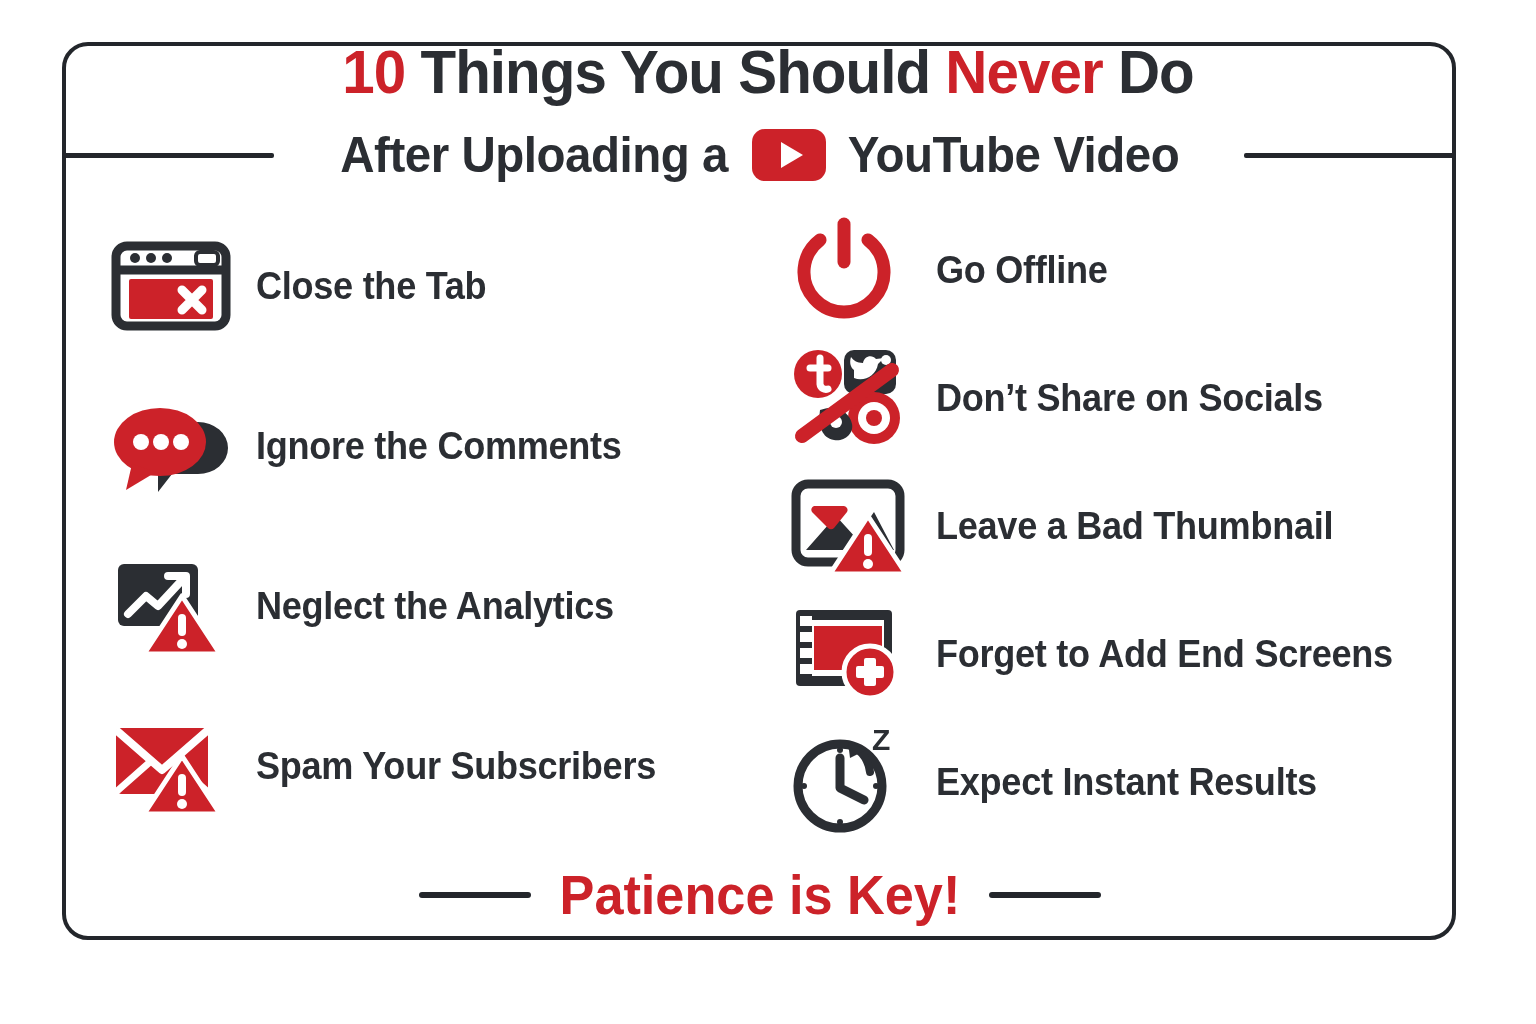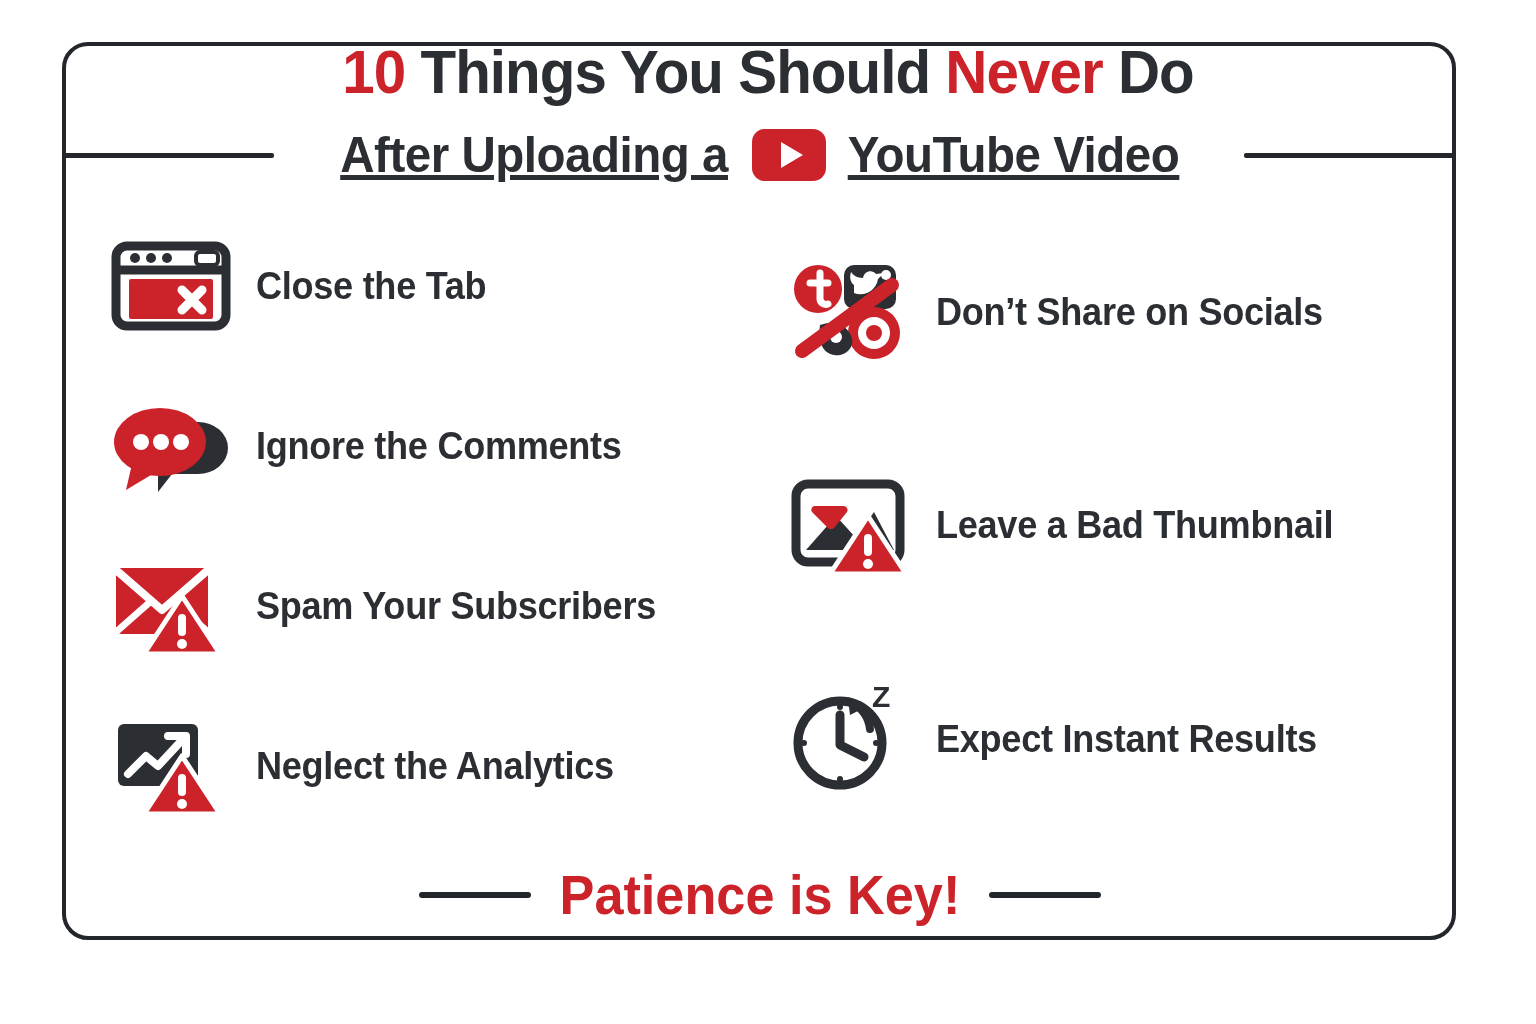--- a/index.html
+++ b/index.html
@@ -40,21 +40,21 @@
     display:flex;align-items:center;
   }
   .rule{height:5px;background:#23262b;flex:0 0 auto;border-radius:2px;}
   .rule-l{width:212px;margin-right:4px;}
   .rule-r{width:212px;margin-left:4px;}
   .subtitle{
     flex:1 1 auto;display:flex;align-items:center;justify-content:center;
     gap:13px;
     font-family:"Liberation Sans Narrow","Liberation Sans",sans-serif;
     font-weight:bold;font-size:50px;color:#2b2e33;
-    white-space:nowrap;letter-spacing:-.5px;text-decoration:underline;
+    white-space:nowrap;letter-spacing:-.5px;
   }
   .subtitle .txt{transform:scaleX(.95);}
 
   .yt-badge{
     width:74px;height:52px;border-radius:13px;background:#cc2229;
     display:flex;align-items:center;justify-content:center;flex:0 0 auto;
   }
   .yt-badge .tri{
     width:0;height:0;border-left:22px solid #fff;
     border-top:13px solid transparent;border-bottom:13px solid transparent;
@@ -145,49 +145,58 @@
             <circle cx="51" cy="50" r="8" fill="#fff"></circle>
             <circle cx="71" cy="50" r="8" fill="#fff"></circle>
           </svg>
         </div>
         <div class="lbl">Ignore the Comments</div>
       </div>
 
       <div class="row">
         <div class="ic">
           <svg viewBox="0 0 124 108" width="124" height="108">
+            <rect x="8" y="12" width="80" height="62" rx="6" fill="#2b2e33"></rect>
+            <path d="M18 62 L36 44 L48 54 L74 26" fill="none" stroke="#fff" stroke-width="8" stroke-linecap="round" stroke-linejoin="round"></path>
+            <path d="M58 24 H76 V42" fill="none" stroke="#fff" stroke-width="8" stroke-linecap="round" stroke-linejoin="round"></path>
+            <path d="M72 44 L110 102 L34 102 Z" fill="#cc2229" stroke="#fff" stroke-width="5" stroke-linejoin="round"></path>
+            <rect x="68" y="62" width="8" height="22" rx="4" fill="#fff"></rect>
+            <circle cx="72" cy="92" r="5" fill="#fff"></circle>
+          </svg>
+        </div>
+        <div class="lbl">Neglect the Analytics</div>
+      </div>
+
+      <div class="row">
+        <div class="ic">
+          <svg viewBox="0 0 124 108" width="124" height="108">
             <rect x="6" y="16" width="92" height="66" rx="5" fill="#cc2229"></rect>
             <path d="M6 18 L52 58 L98 18" fill="none" stroke="#fff" stroke-width="8" stroke-linejoin="round"></path>
             <path d="M6 80 L40 50 M98 80 L64 50" stroke="#fff" stroke-width="7"></path>
             <path d="M72 44 L110 102 L34 102 Z" fill="#cc2229" stroke="#fff" stroke-width="5" stroke-linejoin="round"></path>
             <rect x="68" y="62" width="8" height="22" rx="4" fill="#fff"></rect>
             <circle cx="72" cy="92" r="5" fill="#fff"></circle>
           </svg>
         </div>
         <div class="lbl">Spam Your Subscribers</div>
       </div>
 
-      <div class="row">
-        <div class="ic">
-          <svg viewBox="0 0 124 108" width="124" height="108">
-            <rect x="8" y="12" width="80" height="62" rx="6" fill="#2b2e33"></rect>
-            <path d="M18 62 L36 44 L48 54 L74 26" fill="none" stroke="#fff" stroke-width="8" stroke-linecap="round" stroke-linejoin="round"></path>
-            <path d="M58 24 H76 V42" fill="none" stroke="#fff" stroke-width="8" stroke-linecap="round" stroke-linejoin="round"></path>
-            <path d="M72 44 L110 102 L34 102 Z" fill="#cc2229" stroke="#fff" stroke-width="5" stroke-linejoin="round"></path>
-            <rect x="68" y="62" width="8" height="22" rx="4" fill="#fff"></rect>
-            <circle cx="72" cy="92" r="5" fill="#fff"></circle>
-          </svg>
-        </div>
-        <div class="lbl">Neglect the Analytics</div>
-      </div>
-
     </div>
 
     <div class="col">
 
+      <div class="row">
+        <div class="ic">
+          <svg viewBox="0 0 124 108" width="124" height="108">
+            <path d="M30 24 A40 40 0 1 0 78 24" fill="none" stroke="#cc2229" stroke-width="13" stroke-linecap="round"></path>
+            <path d="M54 8 V46" stroke="#cc2229" stroke-width="13" stroke-linecap="round"></path>
+          </svg>
+        </div>
+        <div class="lbl">Go Offline</div>
+      </div>
 
       <div class="row">
         <div class="ic">
           <svg viewBox="0 0 124 108" width="124" height="108">
             <circle cx="28" cy="30" r="24" fill="#cc2229"></circle>
             <path d="M30 14 v26 a6 6 0 0 0 8 5" fill="none" stroke="#fff" stroke-width="7" stroke-linecap="round"></path>
             <path d="M20 24 h18" stroke="#fff" stroke-width="7" stroke-linecap="round"></path>
             <rect x="54" y="6" width="52" height="44" rx="10" fill="#2b2e33"></rect>
             <path d="M64 34 c10 4 22 -2 24 -14 l6 -6 -8 1 c-4 -5 -12 -3 -13 4 -6 0 -10 -3 -12 -6 -2 6 0 11 3 13 z" fill="#fff"></path>
             <circle cx="96" cy="16" r="5" fill="#fff"></circle>
@@ -209,20 +218,37 @@
             <path d="M16 78 L46 44 L66 66 L84 40 L104 78 Z" fill="#2b2e33"></path>
             <path d="M24 34 h30 a4 4 0 0 1 3 6 l-13 16 a4 4 0 0 1 -6 0 l-16 -16 a4 4 0 0 1 2 -6 z" fill="#cc2229"></path>
             <path d="M78 44 L116 102 L40 102 Z" fill="#cc2229" stroke="#fff" stroke-width="5" stroke-linejoin="round"></path>
             <rect x="74" y="62" width="8" height="22" rx="4" fill="#fff"></rect>
             <circle cx="78" cy="92" r="5" fill="#fff"></circle>
           </svg>
         </div>
         <div class="lbl">Leave a Bad Thumbnail</div>
       </div>
 
+      <div class="row">
+        <div class="ic">
+          <svg viewBox="0 0 124 108" width="124" height="108">
+            <rect x="6" y="10" width="96" height="76" rx="4" fill="#2b2e33"></rect>
+            <rect x="22" y="20" width="72" height="56" fill="#fff"></rect>
+            <rect x="24" y="26" width="68" height="44" fill="#cc2229"></rect>
+            <rect x="10" y="16" width="12" height="10" fill="#fff"></rect>
+            <rect x="10" y="32" width="12" height="10" fill="#fff"></rect>
+            <rect x="10" y="48" width="12" height="10" fill="#fff"></rect>
+            <rect x="10" y="64" width="12" height="10" fill="#fff"></rect>
+            <circle cx="80" cy="72" r="26" fill="#cc2229" stroke="#fff" stroke-width="5"></circle>
+            <rect x="74" y="58" width="12" height="28" rx="2" fill="#fff"></rect>
+            <rect x="66" y="66" width="28" height="12" rx="2" fill="#fff"></rect>
+          </svg>
+        </div>
+        <div class="lbl">Forget to Add End Screens</div>
+      </div>
 
       <div class="row">
         <div class="ic">
           <svg viewBox="0 0 124 108" width="124" height="108">
             <circle cx="50" cy="58" r="42" fill="none" stroke="#2b2e33" stroke-width="9"></circle>
             <circle cx="50" cy="22" r="3" fill="#2b2e33"></circle>
             <circle cx="86" cy="58" r="3" fill="#2b2e33"></circle>
             <circle cx="50" cy="94" r="3" fill="#2b2e33"></circle>
             <circle cx="14" cy="58" r="3" fill="#2b2e33"></circle>
             <path d="M50 30 V60 L74 72" fill="none" stroke="#2b2e33" stroke-width="9" stroke-linecap="round" stroke-linejoin="round"></path>

